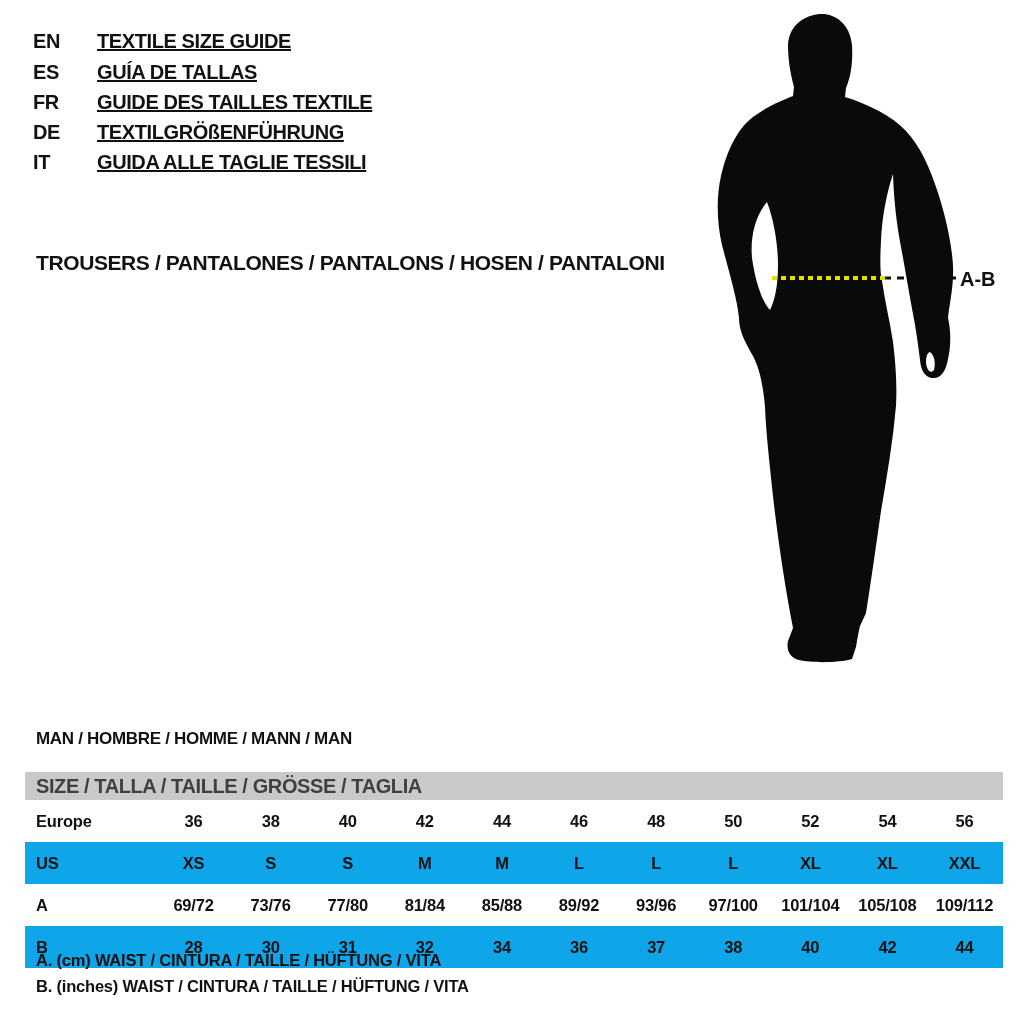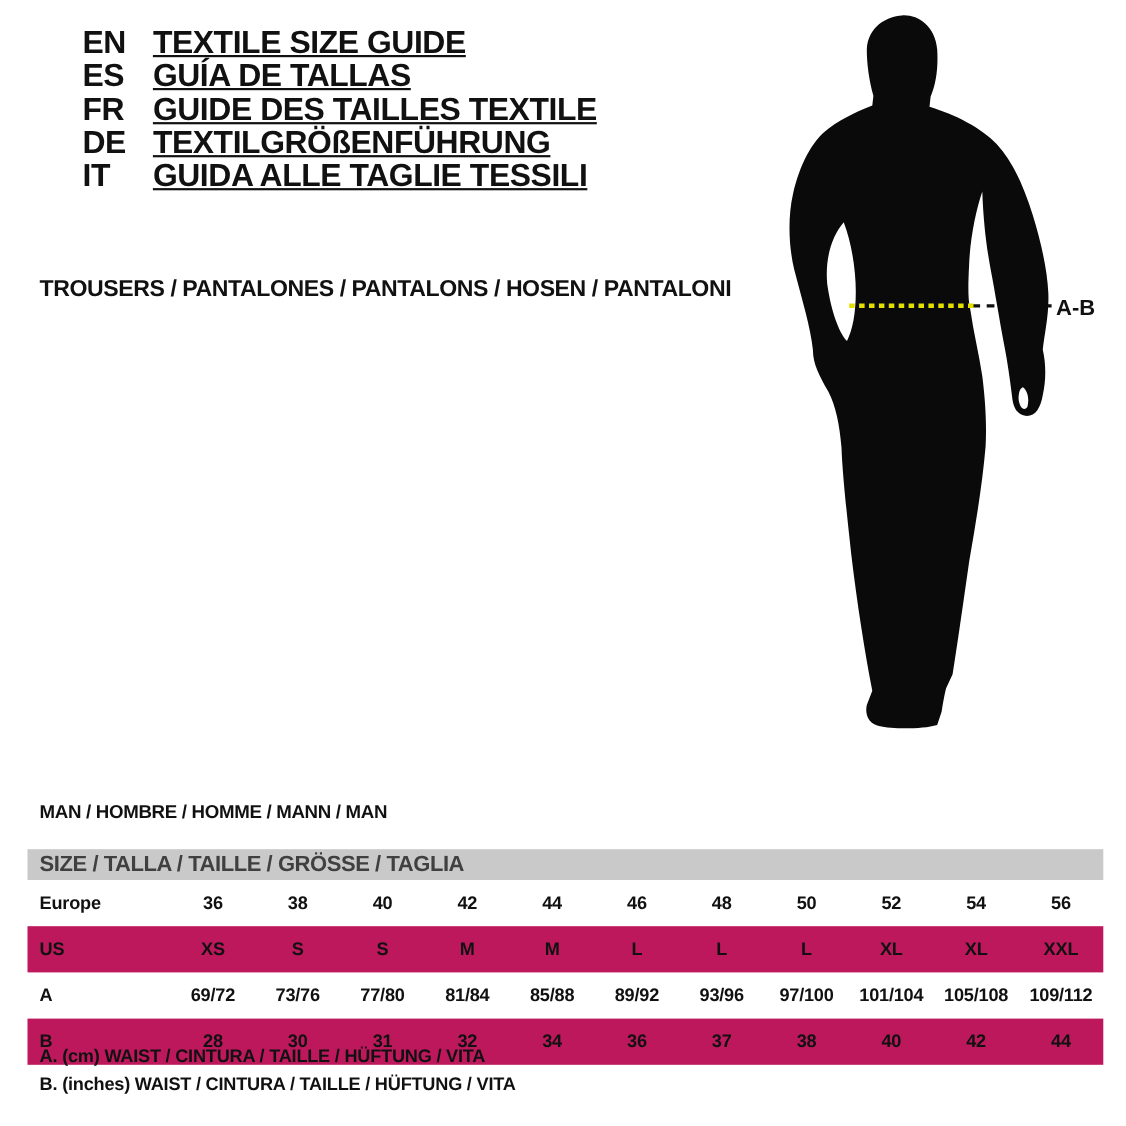--- a/index.html
+++ b/index.html
@@ -3,35 +3,35 @@
 <meta charset="utf-8">
 <style>
   html,body{margin:0;padding:0;background:#ffffff;}
   .canvas{
     position:relative;width:1024px;height:1024px;background:#ffffff;
     overflow:hidden;color:#111;
     font-family:"Liberation Sans",sans-serif;font-weight:700;
   }
   
   .lang-list{position:absolute;left:33px;top:23px;}
-  .lang-row{display:flex;height:30.3px;align-items:flex-start;font-size:29px;letter-spacing:-0.4px;margin-left:42px;}
+  .lang-row{display:flex;height:30.3px;align-items:flex-end;font-size:20px;letter-spacing:-0.4px;}
   .lang-code{width:64px;}
   .lang-label{white-space:nowrap;text-decoration:underline;}
   
   .category-title{position:absolute;left:36px;top:205px;font-size:21px;letter-spacing:-0.4px;white-space:nowrap;margin-top:46px;}
   
   .figure{position:absolute;left:660px;top:0;width:364px;height:700px;}
   
   .section-title{position:absolute;left:36px;top:729px;font-size:17px;letter-spacing:-0.3px;white-space:nowrap;}
   
   .size-table{position:absolute;left:25px;top:772px;width:978px;}
   .table-header{height:28px;background:#c9c9c9;color:#404040;font-size:20px;letter-spacing:-0.4px;
     display:flex;align-items:center;padding-left:11px;box-sizing:border-box;white-space:nowrap;}
   .table-row{display:flex;height:42px;align-items:center;font-size:16.5px;letter-spacing:-0.2px;}
-  .table-row.striped{background:#be185d;}
+  .table-row.striped{background:#0ea5e9;}
   .row-label{width:130px;padding-left:11px;box-sizing:border-box;}
   .cell{flex:1;text-align:center;}
   
   .footnotes{position:absolute;left:36px;top:948px;font-size:16.5px;line-height:25.5px;letter-spacing:-0.2px;}
   .footnote{white-space:nowrap;}
   .ab-label{font-family:"Liberation Sans",sans-serif;font-weight:700;}
 </style>
 </head>
 <body>
 

